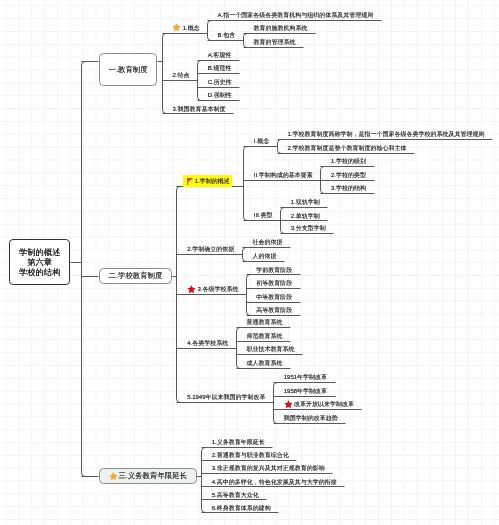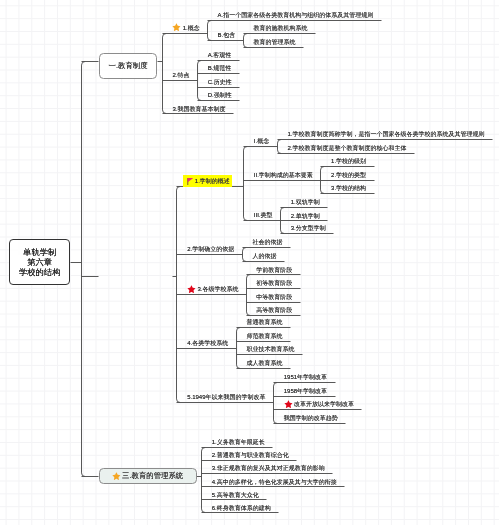--- a/index.html
+++ b/index.html
@@ -100,25 +100,25 @@
       <path d="M 205.1 447.5 Q 201.5 447.5 201.5 451.1 L 201.5 508.9 Q 201.5 512.5 205.1 512.5" fill="none" stroke="#4f4f4f" stroke-width="0.95" stroke-linecap="butt" stroke-linejoin="round"></path>
       <path d="M 201.5 447.5 L 272.5 447.5" fill="none" stroke="#4f4f4f" stroke-width="0.95" stroke-linecap="butt" stroke-linejoin="round"></path>
       <path d="M 201.5 460.5 L 296.5 460.5" fill="none" stroke="#4f4f4f" stroke-width="0.95" stroke-linecap="butt" stroke-linejoin="round"></path>
       <path d="M 201.5 473.5 L 332.5 473.5" fill="none" stroke="#4f4f4f" stroke-width="0.95" stroke-linecap="butt" stroke-linejoin="round"></path>
       <path d="M 201.5 486.5 L 344.5 486.5" fill="none" stroke="#4f4f4f" stroke-width="0.95" stroke-linecap="butt" stroke-linejoin="round"></path>
       <path d="M 201.5 499.5 L 266.5 499.5" fill="none" stroke="#4f4f4f" stroke-width="0.95" stroke-linecap="butt" stroke-linejoin="round"></path>
       <path d="M 201.5 512.5 L 278.5 512.5" fill="none" stroke="#4f4f4f" stroke-width="0.95" stroke-linecap="butt" stroke-linejoin="round"></path>
     </svg>
   <div id="nodes">
       <div class="rootbox" style="left: 9.2px; top: 239px; width: 61px; height: 46.4px;">
-        <div>单轨学制</div>
+        <div>学制的概述</div>
         <div>第六章</div>
         <div>学校的结构</div>
       </div>
-      <div class="l1box" style="left: 98.8px; top: 53px; width: 58.6156px; height: 26px;">
+      <div class="l1box" style="left: 98.8px; top: 53px; width: 58.6156px; height: 33px;">
         <span>一.教育制度</span>
       </div>
       <div class="node" style="left: 172.416px; top: 23.4898px;">
         <span class="ico">
           <svg width="8.9" height="8.9" viewBox="0 0 24 24" style="display: block;">
             <path d="M 11.54 1.44 Q 12.00 0.50 12.46 1.44 L 15.19 6.96 Q 15.50 7.59 16.19 7.69 L 22.28 8.57 Q 23.32 8.72 22.57 9.46 L 18.16 13.75 Q 17.66 14.24 17.78 14.93 L 18.82 20.99 Q 18.99 22.03 18.07 21.54 L 12.62 18.68 Q 12.00 18.35 11.38 18.68 L 5.93 21.54 Q 5.01 22.03 5.18 20.99 L 6.22 14.93 Q 6.34 14.24 5.84 13.75 L 1.43 9.46 Q 0.68 8.72 1.72 8.57 L 7.81 7.69 Q 8.50 7.59 8.81 6.96 Z" fill="#f5a623"></path>
           </svg>
         </span>
         <span class="tx">1.概念</span>
       </div>
@@ -144,20 +144,23 @@
         <span class="tx">B.规范性</span>
       </div>
       <div class="node" style="left: 207.631px; top: 79px;">
         <span class="tx">C.历史性</span>
       </div>
       <div class="node" style="left: 207.631px; top: 92.2px;">
         <span class="tx">D.强制性</span>
       </div>
       <div class="node" style="left: 172.416px; top: 105.6px;">
         <span class="tx">3.我国教育基本制度</span>
+      </div>
+      <div class="l1box" style="left: 98.8px; top: 267.8px; width: 73.3969px; height: 16.4px;">
+        <span>二.学校教育制度</span>
       </div>
       <div class="node" style="background: rgb(255, 255, 0); padding: 2.6px 2.1px 2.6px 4.1px; left: 183.097px; top: 175.04px;">
         <span class="ico">
           <svg width="6.23" height="7.12" viewBox="0 0 24 27.6" style="display: block;">
             <path d="M0 0 L5.4 0 L5.4 27.6 L0 27.6 Z" fill="#a08a20"></path>
             <path d="M2.2 0 L24 0 L2.2 16.6 Z" fill="#e8336b"></path>
           </svg>
         </span>
         <span class="tx">1.学制的概述</span>
       </div>
@@ -257,21 +260,21 @@
       </div>
       <div class="node" style="left: 283.756px; top: 415.3px;">
         <span class="tx">我国学制的改革趋势</span>
       </div>
       <div class="l1box" style="left: 98.8px; top: 467.8px; width: 97.9781px; height: 16.4px; background: rgb(234, 241, 238);">
         <span class="ico" style="margin-right: 1px;">
           <svg width="8.8" height="8.8" viewBox="0 0 24 24" style="display: block;">
             <path d="M 11.54 1.44 Q 12.00 0.50 12.46 1.44 L 15.19 6.96 Q 15.50 7.59 16.19 7.69 L 22.28 8.57 Q 23.32 8.72 22.57 9.46 L 18.16 13.75 Q 17.66 14.24 17.78 14.93 L 18.82 20.99 Q 18.99 22.03 18.07 21.54 L 12.62 18.68 Q 12.00 18.35 11.38 18.68 L 5.93 21.54 Q 5.01 22.03 5.18 20.99 L 6.22 14.93 Q 6.34 14.24 5.84 13.75 L 1.43 9.46 Q 0.68 8.72 1.72 8.57 L 7.81 7.69 Q 8.50 7.59 8.81 6.96 Z" fill="#f5a623"></path>
           </svg>
         </span>
-        <span>三.教育的管理系统</span>
+        <span>三.义务教育年限延长</span>
       </div>
       <div class="node" style="left: 211.778px; top: 439.4px;">
         <span class="tx">1.义务教育年限延长</span>
       </div>
       <div class="node" style="left: 211.778px; top: 452.1px;">
         <span class="tx">2.普通教育与职业教育综合化</span>
       </div>
       <div class="node" style="left: 211.778px; top: 465.3px;">
         <span class="tx">3.非正规教育的复兴及其对正规教育的影响</span>
       </div>

